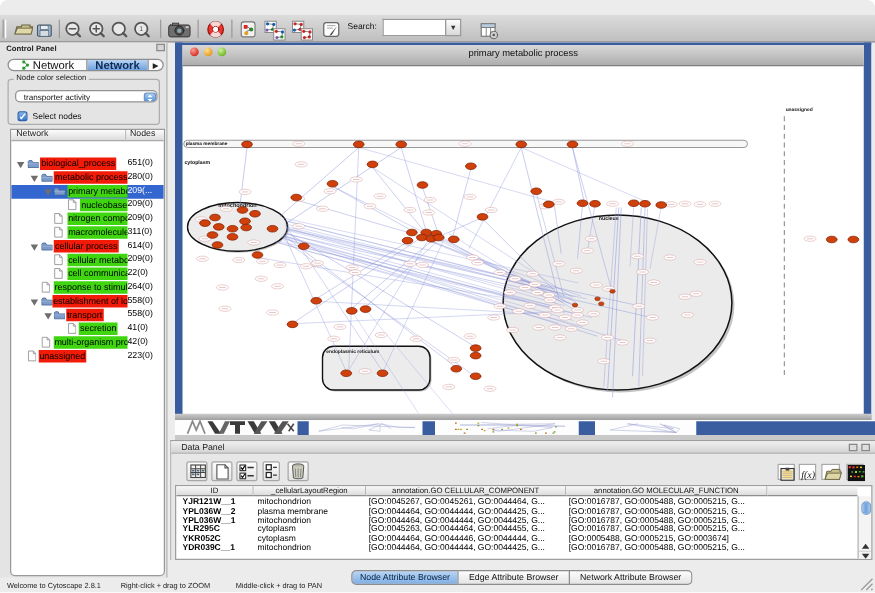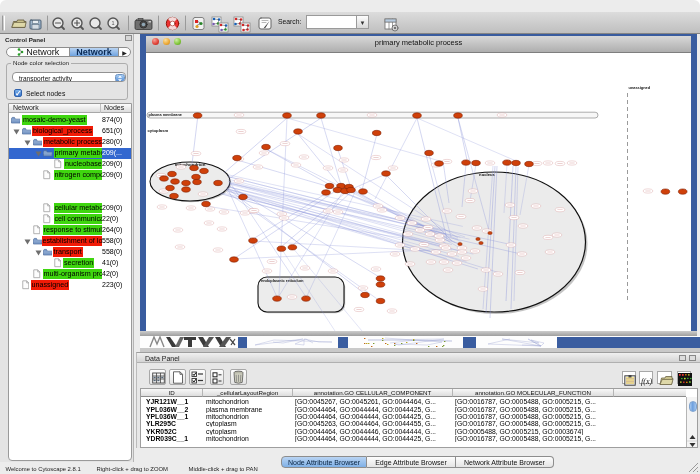--- a/index.html
+++ b/index.html
@@ -197,28 +197,20 @@
         </div>
       </div>
       <div id="cbox">✓</div>
       <div id="cboxlbl">Select nodes</div>
       <div id="treebox">
         <div id="treehdr">
           <span style="position:absolute;left:4px;top:0px">Network</span>
           <span style="position:absolute;left:95px;top:0px">Nodes</span>
           <span style="position:absolute;left:91px;top:0;width:1px;height:9px;background:#c0c0c0"></span>
         </div>
-        <div class="trow" style="top:10.5px;">
-          <svg width="9.5" height="8" viewBox="0 0 11 9" style="position:absolute;top:1.5px;left:1.7px">
-            <path d="M0.5 2.5 L0.5 8 L10.5 8 L10.5 3.5 L5 3.5 L4 1.5 L1.5 1.5 Z" fill="#7d9cc9" stroke="#4a6a9a" stroke-width="0.8"></path>
-            <path d="M0.5 4.5 L10.5 4.5" stroke="#9ab4d8" stroke-width="0.8"></path>
-          </svg>
-          <span class="tlabel g" style="left:12.9px;max-width:80.1px;overflow:hidden;display:inline-block">mosaic-demo-yeast</span>
-          <span class="tcount" style="color:#000">874(0)</span>
-        </div>
         <div class="trow" style="top:21.5px;">
           <svg width="7" height="6" viewBox="0 0 7 6" style="position:absolute;left:3.5px;top:3px">
             <path d="M0.5 0.5 L6.5 0.5 L3.5 5.5 Z" fill="#6e6e6e"></path>
           </svg>
           <svg width="9.5" height="8" viewBox="0 0 11 9" style="position:absolute;top:1.5px;left:12.5px">
             <path d="M0.5 2.5 L0.5 8 L10.5 8 L10.5 3.5 L5 3.5 L4 1.5 L1.5 1.5 Z" fill="#7d9cc9" stroke="#4a6a9a" stroke-width="0.8"></path>
             <path d="M0.5 4.5 L10.5 4.5" stroke="#9ab4d8" stroke-width="0.8"></path>
           </svg>
           <span class="tlabel r" style="left:23px;max-width:70px;overflow:hidden;display:inline-block">biological_process</span>
           <span class="tcount" style="color:#000">651(0)</span>
@@ -253,20 +245,39 @@
           <span class="tlabel g" style="left:55px;max-width:38px;overflow:hidden;display:inline-block">nucleobase-</span>
           <span class="tcount" style="color:#000">209(0)</span>
         </div>
         <div class="trow" style="top:65.5px;">
           <svg width="7.5" height="9.5" viewBox="0 0 8 10" style="position:absolute;top:0.5px;left:34.4px">
             <path d="M0.8 0.8 L5 0.8 L7.2 3 L7.2 9.2 L0.8 9.2 Z" fill="#fdfdfd" stroke="#9a9a9a" stroke-width="0.8"></path>
             <path d="M5 0.8 L5 3 L7.2 3" fill="none" stroke="#9a9a9a" stroke-width="0.8"></path>
           </svg>
           <span class="tlabel g" style="left:44.5px;max-width:48.5px;overflow:hidden;display:inline-block">nitrogen compo</span>
           <span class="tcount" style="color:#000">209(0)</span>
+        </div>
+        <div class="trow" style="top:76.5px;">
+          <svg width="7.5" height="9.5" viewBox="0 0 8 10" style="position:absolute;top:0.5px;left:34.4px">
+            <path d="M0.8 0.8 L5 0.8 L7.2 3 L7.2 9.2 L0.8 9.2 Z" fill="#fdfdfd" stroke="#9a9a9a" stroke-width="0.8"></path>
+            <path d="M5 0.8 L5 3 L7.2 3" fill="none" stroke="#9a9a9a" stroke-width="0.8"></path>
+          </svg>
+          <span class="tlabel g" style="left:44.5px;max-width:48.5px;overflow:hidden;display:inline-block">macromolecule</span>
+          <span class="tcount" style="color:#000">311(0)</span>
+        </div>
+        <div class="trow" style="top:87.5px;">
+          <svg width="7" height="6" viewBox="0 0 7 6" style="position:absolute;left:14.5px;top:3px">
+            <path d="M0.5 0.5 L6.5 0.5 L3.5 5.5 Z" fill="#6e6e6e"></path>
+          </svg>
+          <svg width="9.5" height="8" viewBox="0 0 11 9" style="position:absolute;top:1.5px;left:23.5px">
+            <path d="M0.5 2.5 L0.5 8 L10.5 8 L10.5 3.5 L5 3.5 L4 1.5 L1.5 1.5 Z" fill="#7d9cc9" stroke="#4a6a9a" stroke-width="0.8"></path>
+            <path d="M0.5 4.5 L10.5 4.5" stroke="#9ab4d8" stroke-width="0.8"></path>
+          </svg>
+          <span class="tlabel r" style="left:34px;max-width:59px;overflow:hidden;display:inline-block">cellular process</span>
+          <span class="tcount" style="color:#000">614(0)</span>
         </div>
         <div class="trow" style="top:98.5px;">
           <svg width="7.5" height="9.5" viewBox="0 0 8 10" style="position:absolute;top:0.5px;left:34.4px">
             <path d="M0.8 0.8 L5 0.8 L7.2 3 L7.2 9.2 L0.8 9.2 Z" fill="#fdfdfd" stroke="#9a9a9a" stroke-width="0.8"></path>
             <path d="M5 0.8 L5 3 L7.2 3" fill="none" stroke="#9a9a9a" stroke-width="0.8"></path>
           </svg>
           <span class="tlabel g" style="left:44.5px;max-width:48.5px;overflow:hidden;display:inline-block">cellular metabol</span>
           <span class="tcount" style="color:#000">209(0)</span>
         </div>
         <div class="trow" style="top:109.5px;">

